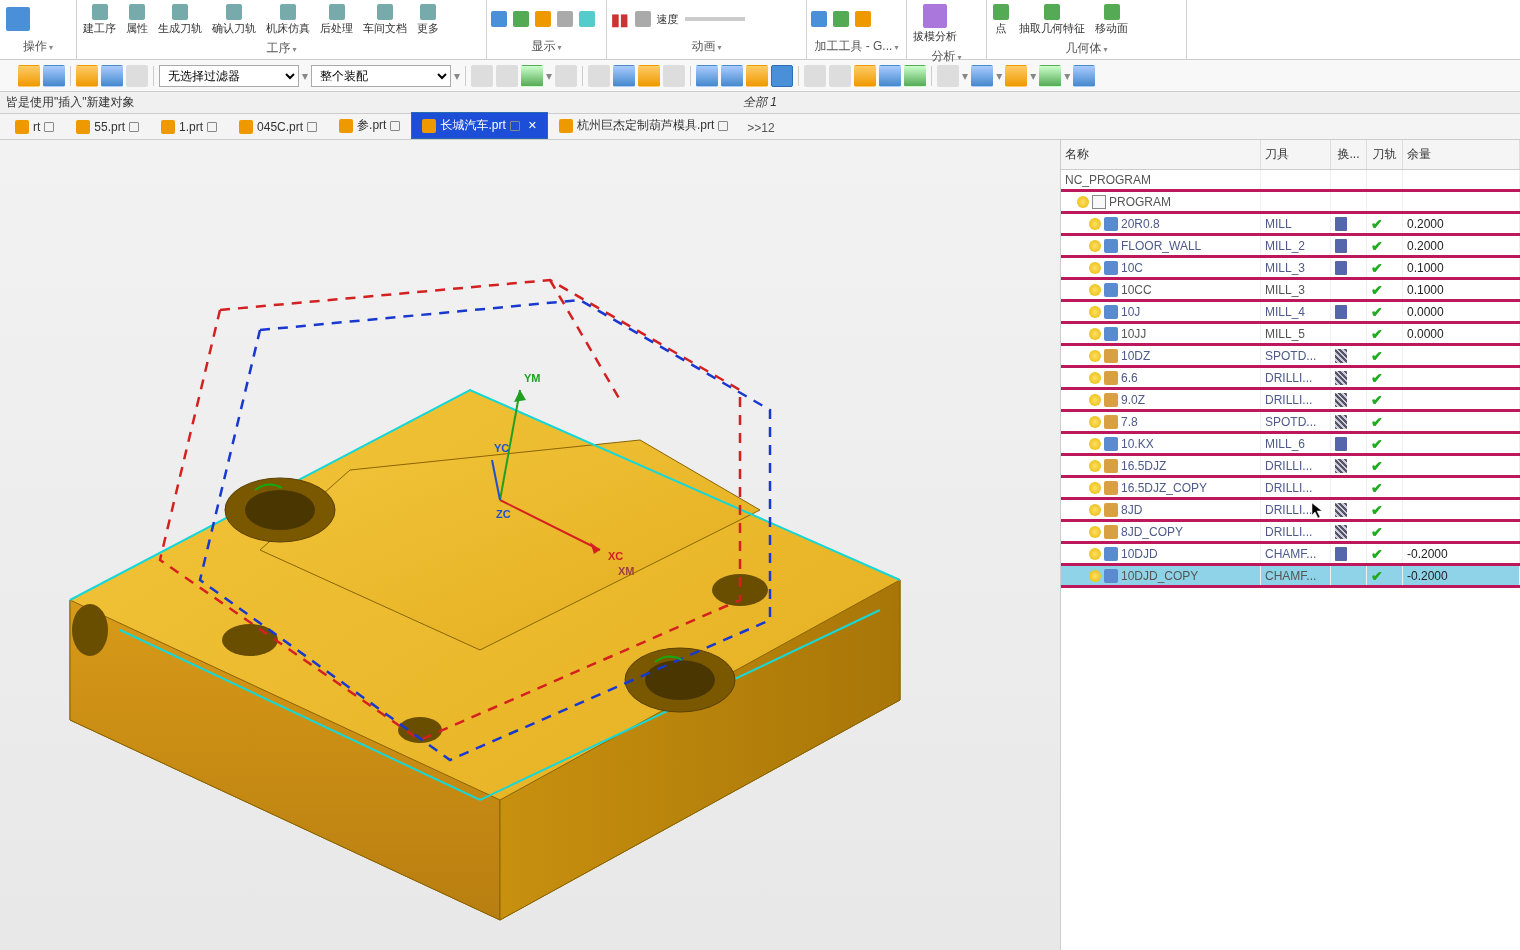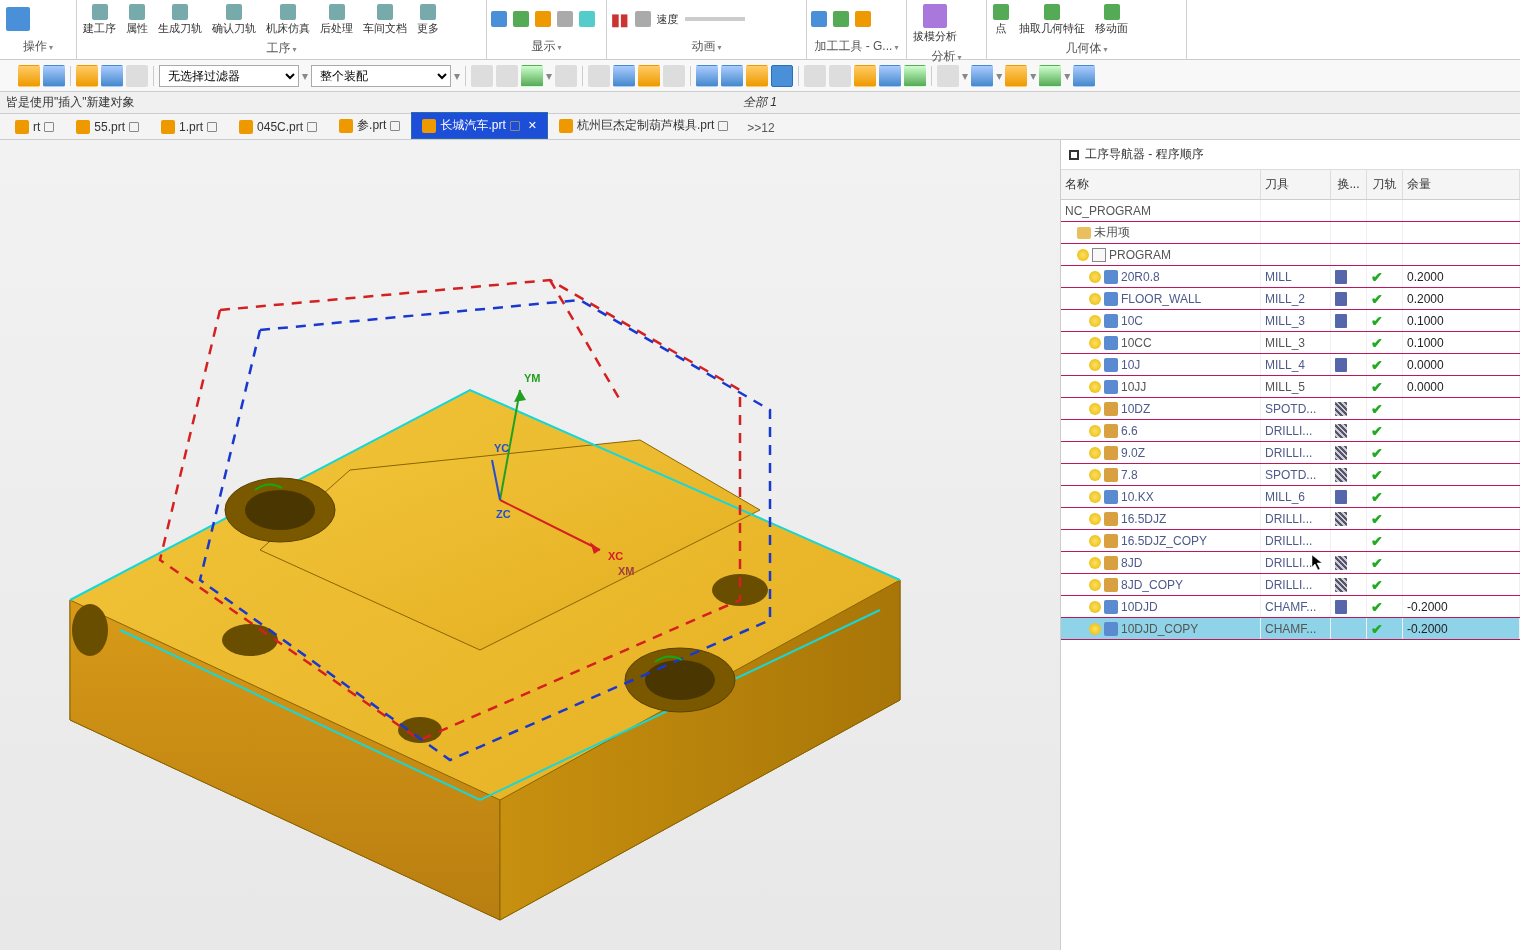--- a/index.html
+++ b/index.html
@@ -52,21 +52,21 @@
 .side-title { display: flex; align-items: center; gap: 6px; padding: 6px 8px; font-size: 12px; color: #333; border-bottom: 1px solid #ddd; }
 .side-title .sq { width: 10px; height: 10px; border: 2px solid #333; }
 .grid-head { display: flex; background: #f5f5f5; border-bottom: 1px solid #ccc; font-size: 12px; color: #333; }
 .grid-head > div { padding: 6px 4px; border-right: 1px solid #ddd; }
 .col-name { width: 200px; }
 .col-tool { width: 70px; }
 .col-ch { width: 36px; text-align: center; }
 .col-tp { width: 36px; text-align: center; }
 .col-rem { flex: 1; }
 .grid-body { flex: 1; overflow: auto; }
-.row { display: flex; font-size: 12px; height: 22px; align-items: center; border-bottom: 1px solid #be185d; color: #555; }
+.row { display: flex; font-size: 12px; height: 22px; align-items: center; border-bottom: 3px solid #be185d; color: #555; }
 .row > div { padding: 0 4px; border-right: 1px solid #f0f0f0; height: 100%; display: flex; align-items: center; }
 .row .col-name { gap: 3px; white-space: nowrap; }
 .row.sel { background: #8fd3e8; }
 .indent0 { padding-left: 4px !important; }
 .indent1 { padding-left: 16px !important; }
 .indent2 { padding-left: 28px !important; }
 .op-name { color: #4d5a8a; }
 .op-name.gray { color: #555; }
 .tool-name { color: #4d5a8a; }
 .tool-name.gray { color: #555; }
@@ -334,24 +334,20 @@
         <text x="-6" y="-48" class="axis-label" fill="#2050d0">YC</text>
         <text x="-4" y="18" class="axis-label" fill="#2050d0">ZC</text>
       </g>
 
       <path d="M 255 350 Q 268 340 282 348" fill="none" stroke="#1a1" stroke-width="2"></path>
       <path d="M 655 522 Q 668 512 682 520" fill="none" stroke="#1a1" stroke-width="2"></path>
     </svg>
   </div>
 
   <div class="side">
-    <div class="side-title">
-      <span class="sq"></span>
-      <span>工序导航器 - 程序顺序</span>
-    </div>
     <div class="grid-head">
       <div class="col-name">名称</div>
       <div class="col-tool">刀具</div>
       <div class="col-ch">换...</div>
       <div class="col-tp">刀轨</div>
       <div class="col-rem">余量</div>
     </div>
     <div class="grid-body" id="grid-body">
         <div class="row">
           <div class="col-name indent0">
@@ -359,32 +355,20 @@
           </div>
           <div class="col-tool"></div>
           <div class="col-ch"></div>
           <div class="col-tp"></div>
           <div class="col-rem">
             <span class="rem"></span>
           </div>
         </div>
         <div class="row">
           <div class="col-name indent1">
-            <span class="folder-ico"></span>
-            <span class="op-name gray">未用项</span>
-          </div>
-          <div class="col-tool"></div>
-          <div class="col-ch"></div>
-          <div class="col-tp"></div>
-          <div class="col-rem">
-            <span class="rem"></span>
-          </div>
-        </div>
-        <div class="row">
-          <div class="col-name indent1">
             <span class="state-ico bulb"></span>
             <span class="prog-ico"></span>
             <span class="op-name gray">PROGRAM</span>
           </div>
           <div class="col-tool"></div>
           <div class="col-ch"></div>
           <div class="col-tp"></div>
           <div class="col-rem">
             <span class="rem"></span>
           </div>

